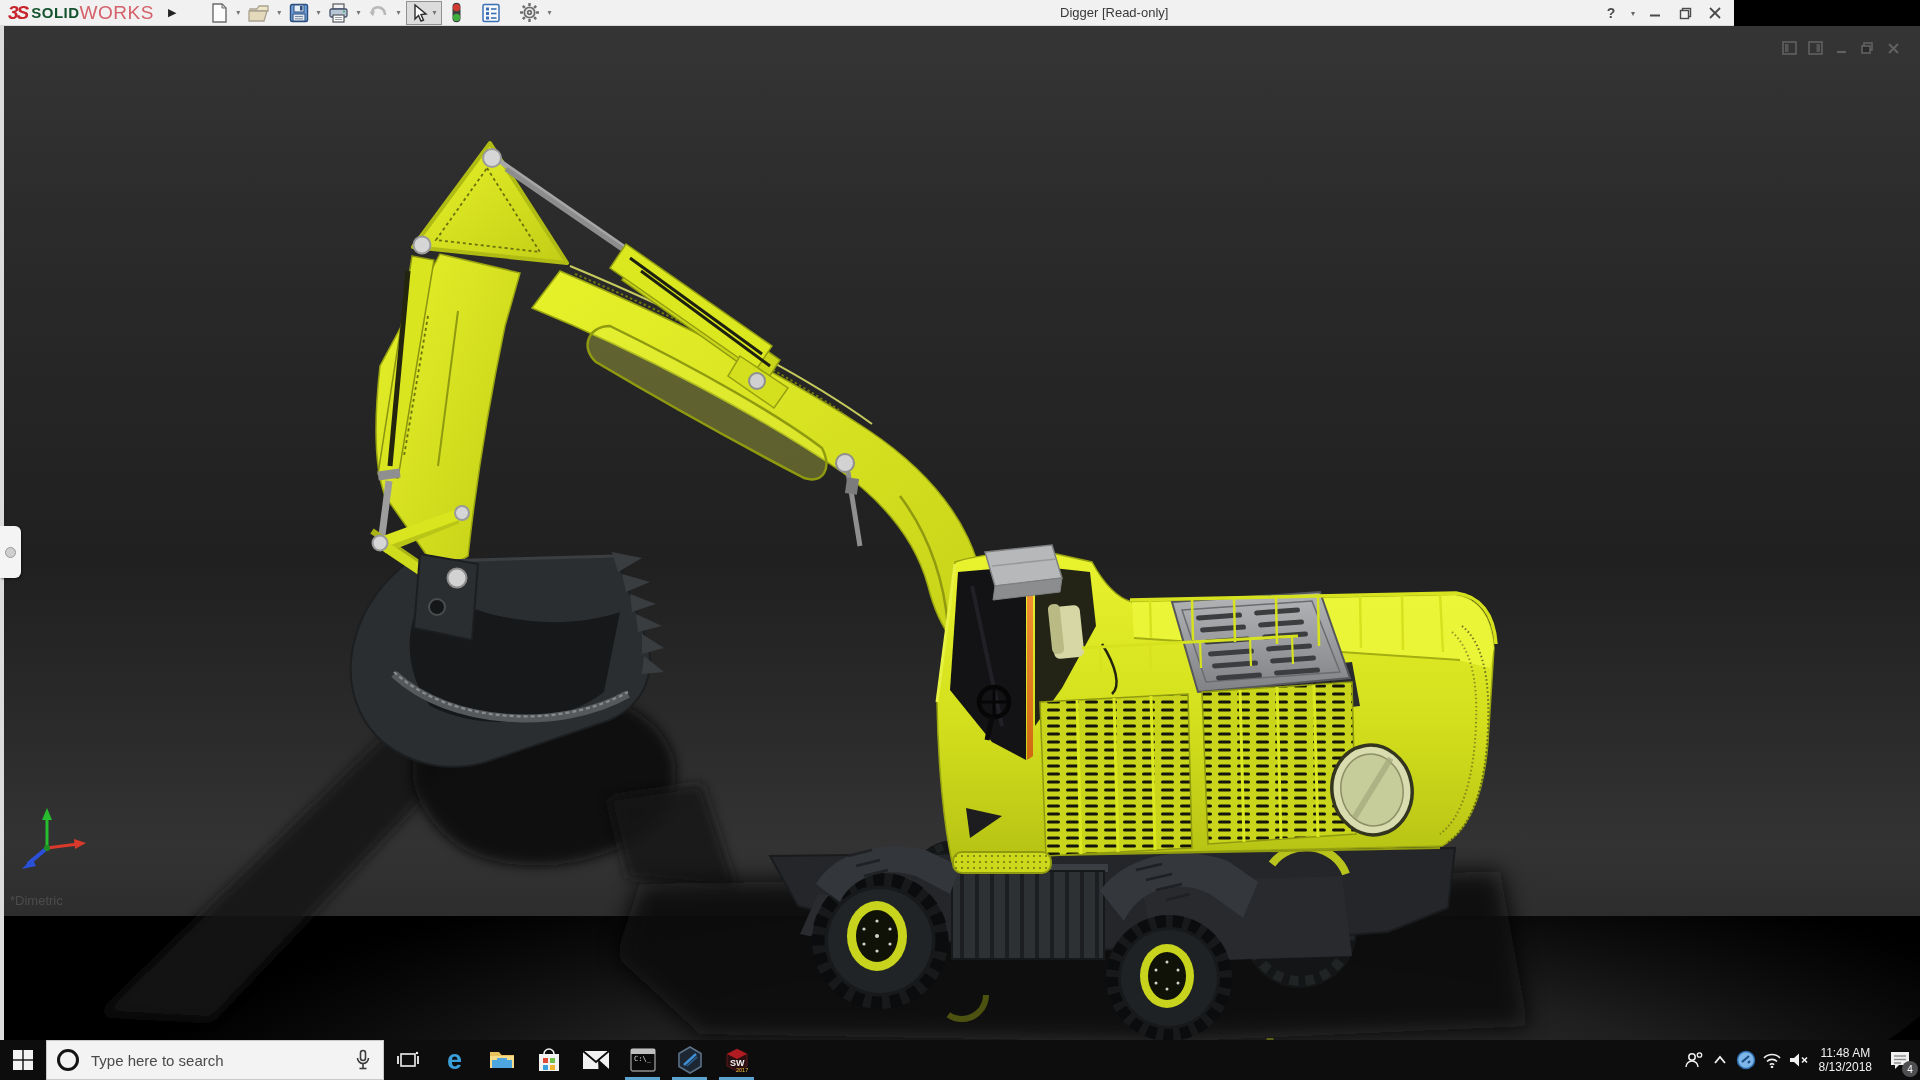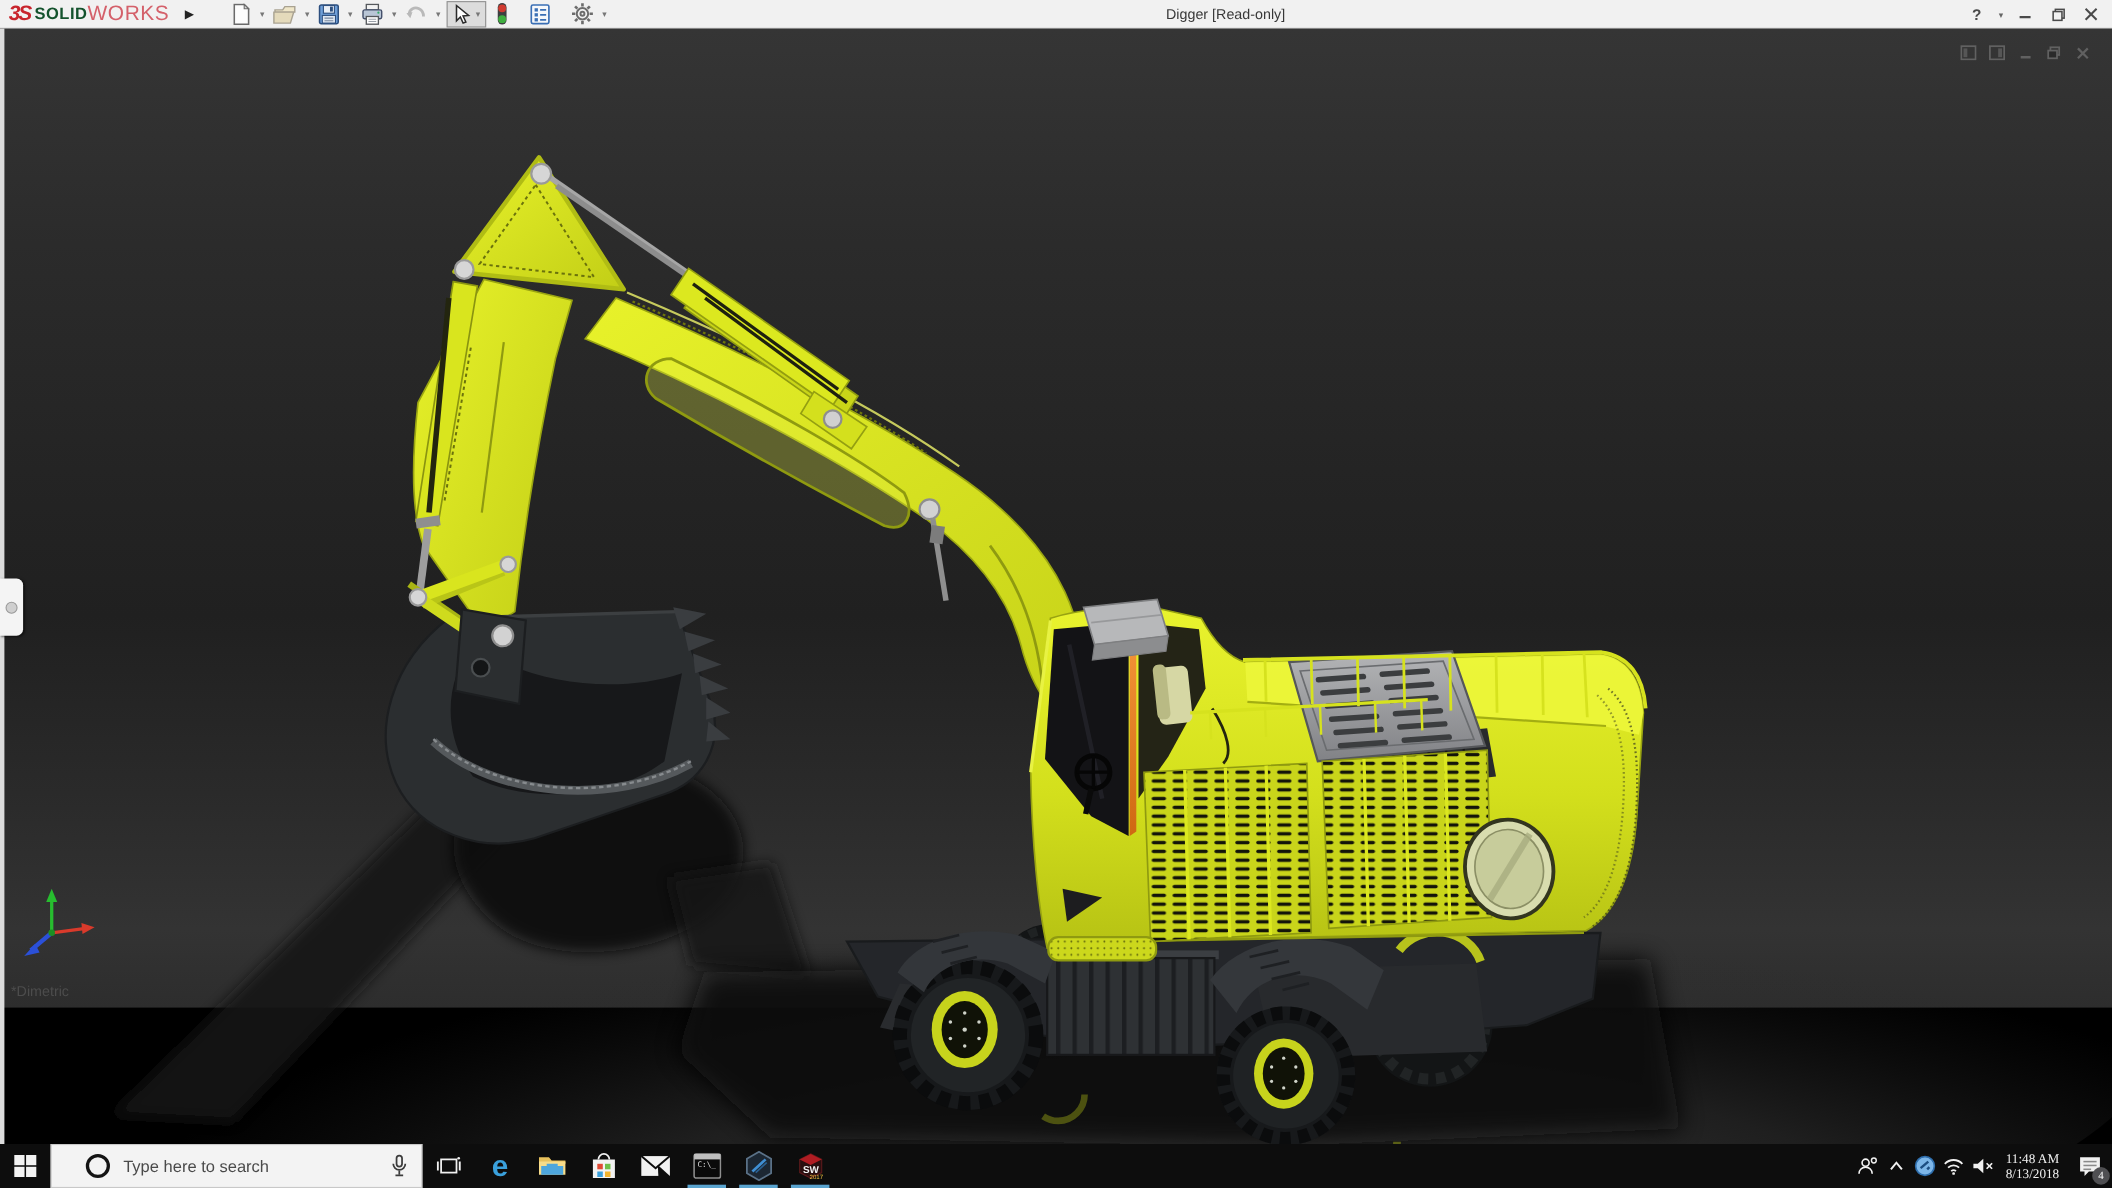--- a/index.html
+++ b/index.html
@@ -1,20 +1,20 @@
 <!DOCTYPE html>
 <html><head>
 <meta charset="utf-8">
 <style>
   * { margin:0; padding:0; box-sizing:border-box; }
   html,body { width:1920px; height:1080px; overflow:hidden; background:#000; font-family:"Liberation Sans", sans-serif; }
   #app { position:relative; width:1920px; height:1080px; }
 
   
-  #titlebar { position:absolute; top:0; left:0; width:1920px; height:26px;
+  #titlebar { position:absolute; top:0; left:0; width:1734px; height:26px;
     background:#f1f1f1; border-bottom:1px solid #d8d8d8; display:flex; align-items:center; }
   .logo { display:flex; align-items:center; margin-left:8px; }
   .logo-mark { font-size:19px; font-weight:bold; font-style:italic; color:#c8242c; letter-spacing:-2px; margin-right:4px; }
   .logo-bold { font-size:15px; font-weight:bold; color:#14532d; letter-spacing:.5px; }
   .logo-light { font-size:19px; font-weight:normal; color:#d4606a; letter-spacing:.5px; }
   .flyout-arrow { margin-left:14px; font-size:11px; color:#222; }
   .tb-icons { display:flex; align-items:center; margin-left:32px; }
   .tb-btn { display:flex; align-items:center; margin-right:2px; padding:1px 2px; }
   .tb-caret { font-size:8px; color:#777; margin:0 6px 0 3px; }
   .tb-sel { display:flex; align-items:center; background:#dcdcdc; border:1px solid #919191; height:24px; padding:0 3px; margin-right:6px; }
@@ -35,29 +35,29 @@
   #panel-tab .dotc { width:11px; height:11px; border-radius:50%; border:1px solid #9a9a9a; background:#cfcfcf; }
   #vp-ctrls { position:absolute; right:14px; top:12px; display:flex; align-items:center; }
   #vp-ctrls .vpc { width:26px; height:20px; display:flex; align-items:center; justify-content:center; }
   #view-label { position:absolute; left:10px; bottom:8px; font-size:13px; color:#4c4c4c; }
   #triad { position:absolute; left:14px; bottom:42px; }
 
   
   #taskbar { position:absolute; left:0; top:1040px; width:1920px; height:40px; background:#0d0d0d;
     display:flex; align-items:center; }
   #start-btn { width:46px; height:40px; display:flex; align-items:center; justify-content:center; }
-  #search-box { width:338px; height:40px; background:#f3f3f3; border:1px solid #c8c8c8; display:flex; align-items:center;padding-left:21px; }
+  #search-box { width:338px; height:40px; background:#f3f3f3; border:1px solid #c8c8c8; display:flex; align-items:center; }
   #search-box input { border:none; outline:none; background:transparent; font-size:15px; color:#4a4a4a; flex:1;
     font-family:"Liberation Sans", sans-serif; }
   #search-box input::placeholder { color:#4a4a4a; opacity:1; }
   .cortana-ring { width:22px; height:22px; border:3px solid #141414; border-radius:50%; margin:0 12px 0 10px; background:#f3f3f3; }
   .tb-app { width:47px; height:40px; display:flex; align-items:center; justify-content:center; position:relative; }
   .tb-app.running::after { content:""; position:absolute; bottom:0; left:6px; right:6px; height:3px; background:#5aa4cf; }
   .edge-glyph { font-size:27px; font-weight:bold; color:#3aa0dc; line-height:1; }
-  .tray { margin-left:auto; display:flex; align-items:center; height:40px;font-family:Liberation Serif, serif; }
+  .tray { margin-left:auto; display:flex; align-items:center; height:40px; }
   .tray-ic { width:26px; height:40px; display:flex; align-items:center; justify-content:center; }
   #clock { text-align:center; color:#f0f0f0; font-size:12px; line-height:14px; padding:0 8px; }
   #action-center { width:40px; height:40px; display:flex; align-items:center; justify-content:center; position:relative; }
   #ac-badge { position:absolute; right:2px; bottom:3px; width:16px; height:16px; background:#4f4f52; border-radius:50%;
     color:#fff; font-size:10px; display:flex; align-items:center; justify-content:center; }
 </style>
 </head>
 <body>
 
 <div id="app">

